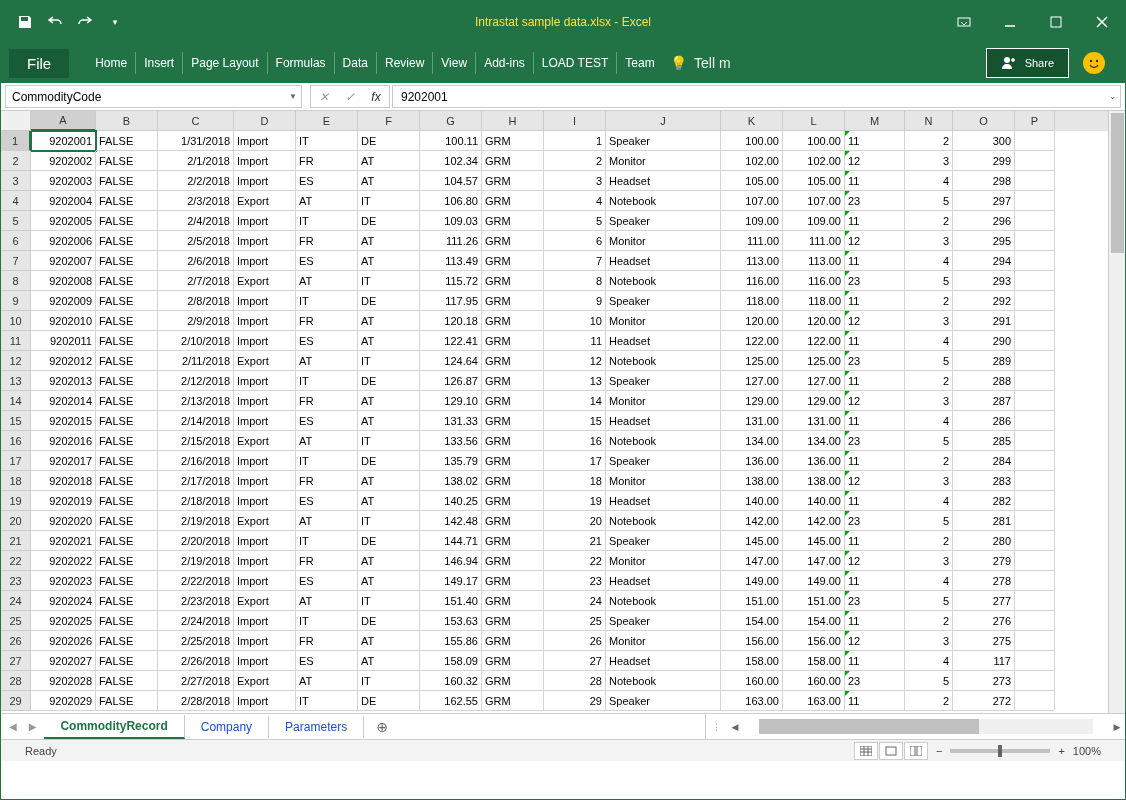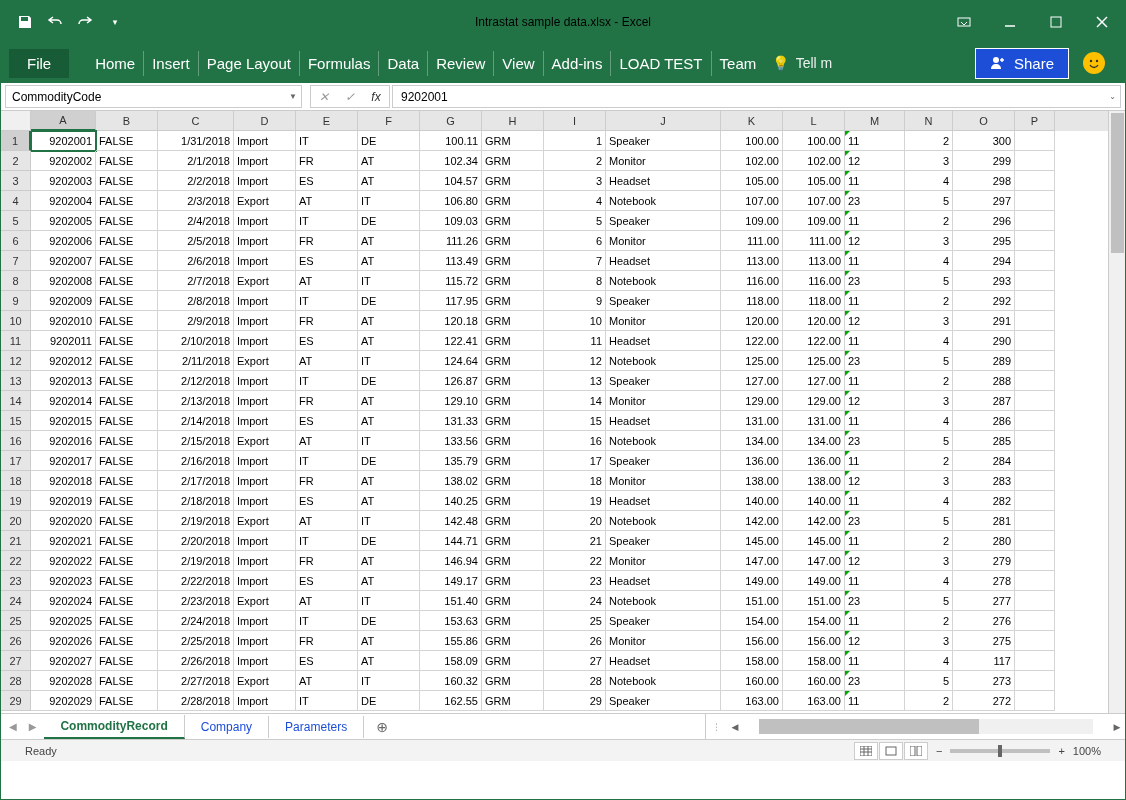--- a/index.html
+++ b/index.html
@@ -1,31 +1,31 @@
 <!DOCTYPE html>
 <html><head>
 <meta charset="utf-8">
 <style>
 * { margin: 0; padding: 0; box-sizing: border-box; font-family: "Segoe UI", Tahoma, sans-serif; }
 body { width: 1126px; height: 800px; overflow: hidden; background: #fff; border: 1px solid #217346; }
 .titlebar { background: #217346; height: 42px; display: flex; align-items: center; color: #fff; position: relative; }
 .qat { display: flex; align-items: center; gap: 2px; padding-left: 10px; }
 .qat-btn { width: 28px; height: 28px; display: flex; align-items: center; justify-content: center; color: #fff; font-size: 14px; }
 .qat-btn svg { width: 16px; height: 16px; }
-.title-text { position: absolute; left: 50%; transform: translateX(-50%); font-size: 12px; color: #000000; }
+.title-text { position: absolute; left: 50%; transform: translateX(-50%); font-size: 12px; color: #fde047; }
 .window-controls { display: flex; margin-left: auto; }
 .win-btn { width: 46px; height: 42px; display: flex; align-items: center; justify-content: center; color: #fff; }
 .win-btn svg { width: 14px; height: 14px; stroke: #fff; fill: none; stroke-width: 1; }
 .ribbon-tabs { background: #217346; height: 40px; display: flex; align-items: center; padding: 0 8px; color: #fff; gap: 0; }
 .tab-file { background: #185c37; padding: 6px 18px; font-size: 15px; margin-right: 18px; }
-.rtab { padding: 4px 8px; font-size: 15px; border-right: 1px solid rgba(255,255,255,0.3); cursor: default; }
+.rtab { padding: 4px 8px; font-size: 12px; border-right: 1px solid rgba(255,255,255,0.3); cursor: default; }
 .rtab:last-of-type { border-right: none; }
 .tellme { display: flex; align-items: center; gap: 6px; padding-left: 8px; font-size: 14px; opacity: 0.9; }
 .share-area { margin-left: auto; display: flex; align-items: center; gap: 14px; }
-.share-btn { background: #1d4ed8; border: 1px solid #fff; padding: 6px 14px; display: flex; align-items: center; gap: 8px; font-size: 15px; }
+.share-btn { background: #14532d; border: 1px solid #fff; padding: 6px 14px; display: flex; align-items: center; gap: 8px; font-size: 11px; }
 .smiley { width: 22px; height: 22px; border-radius: 50%; background: #ffc000; display: flex; align-items: center; justify-content: center; font-size: 14px; margin-right: 12px; }
 .formula-bar { height: 28px; display: flex; align-items: stretch; border-bottom: 1px solid #ccc; background: #fff; }
 .namebox { width: 297px; border: 1px solid #ccc; margin: 2px 4px; padding: 2px 6px; font-size: 12px; display: flex; align-items: center; position: relative; }
 .namebox-dd { position: absolute; right: 4px; font-size: 8px; color: #666; }
 .fb-divider { width: 4px; }
 .fb-btns { display: flex; align-items: center; border: 1px solid #ccc; margin: 2px 0; }
 .fb-btn { width: 26px; display: flex; align-items: center; justify-content: center; color: #999; font-size: 12px; font-style: italic; }
 .fb-btn.fx { font-style: italic; color: #333; }
 .formula-input { flex: 1; border: 1px solid #ccc; margin: 2px 4px 2px 2px; padding: 2px 8px; font-size: 12px; display: flex; align-items: center; position: relative; }
 .fb-expand { position: absolute; right: 4px; font-size: 8px; color: #666; }

